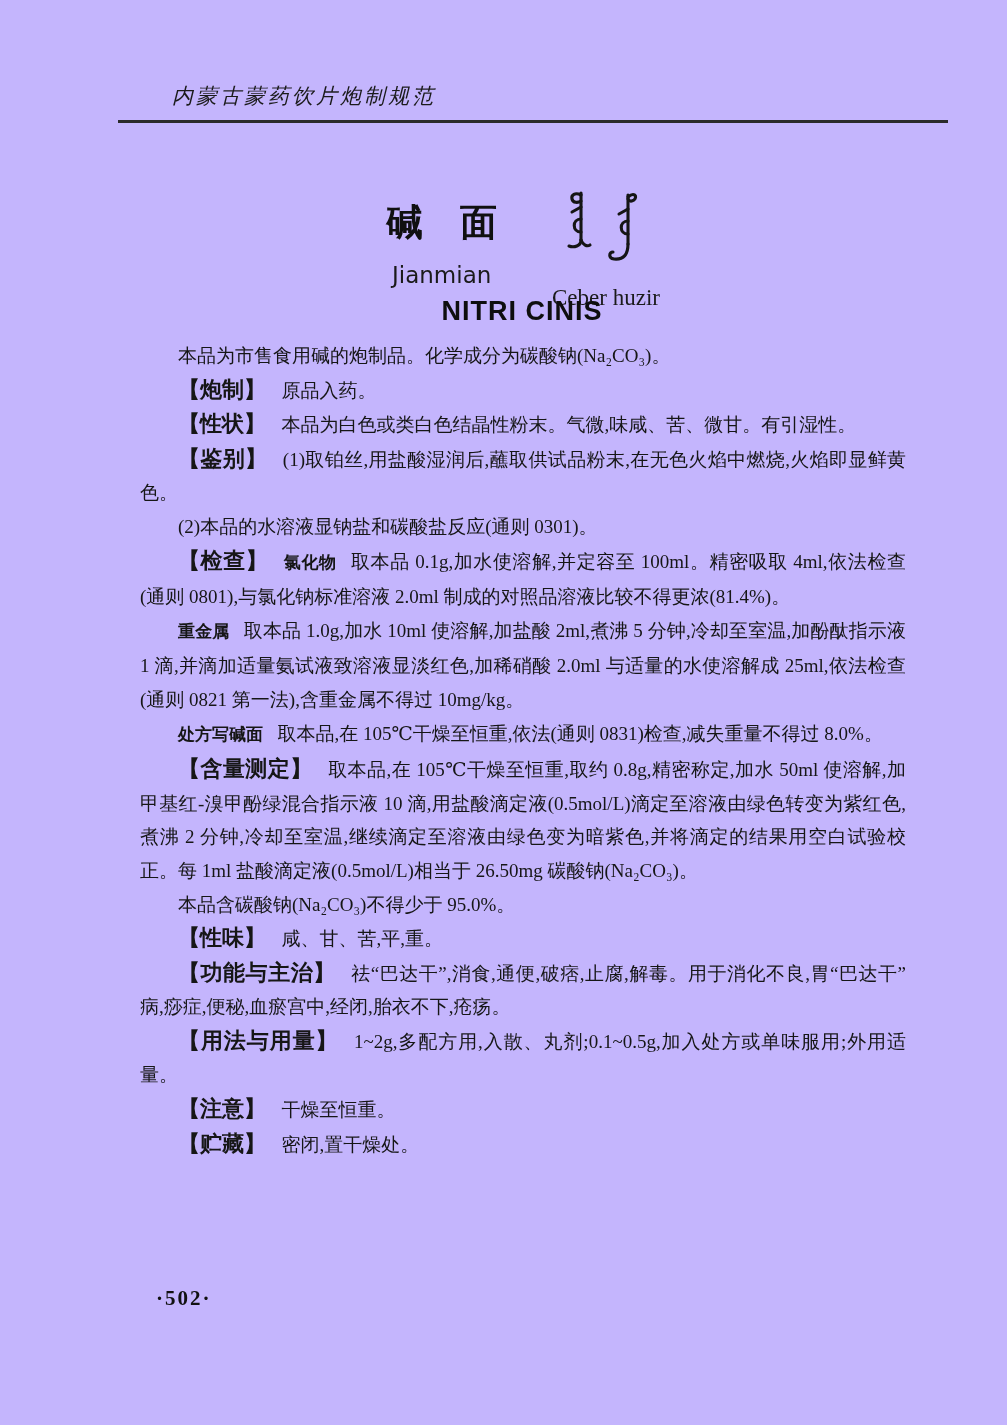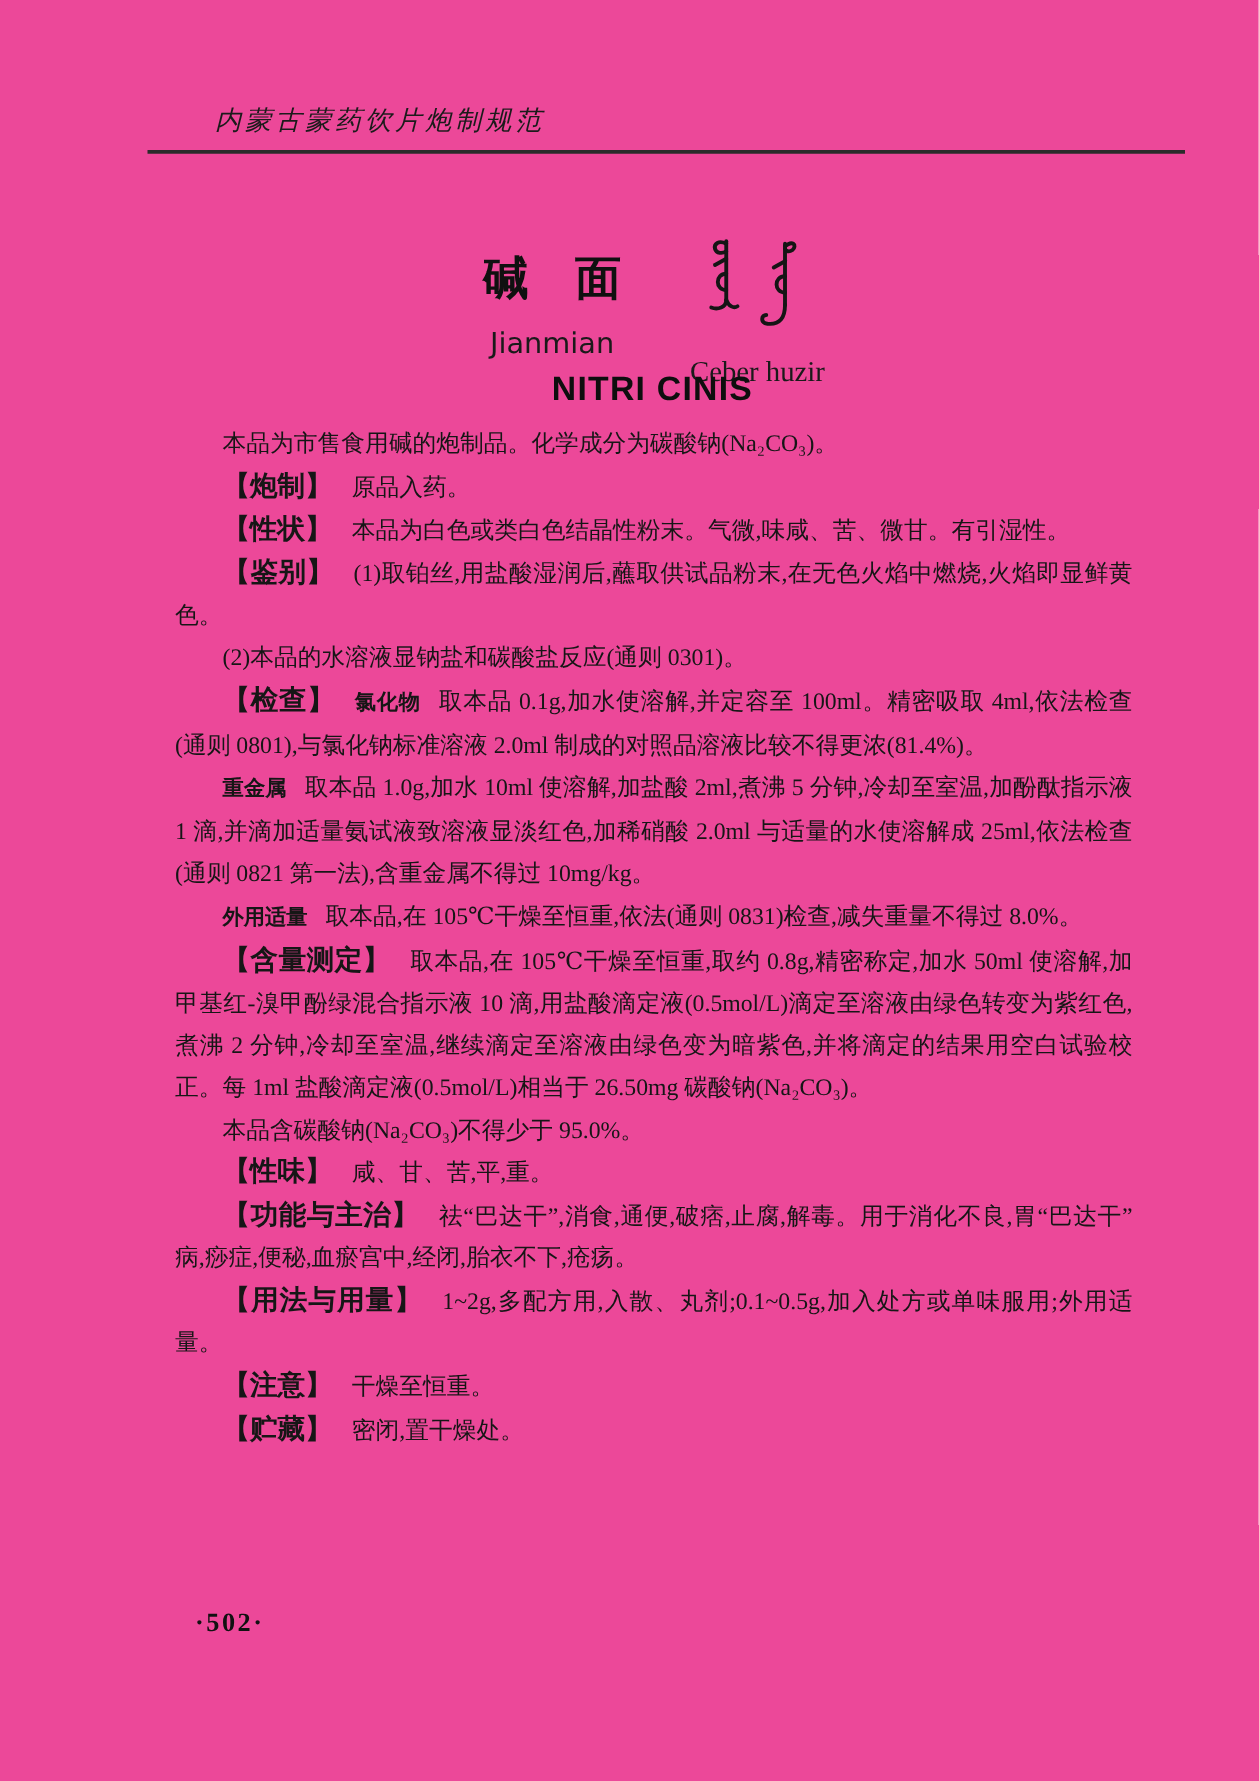--- a/index.html
+++ b/index.html
@@ -1,17 +1,17 @@
 <!DOCTYPE html>
 <html lang="zh"><head>
 <meta charset="utf-8">
 <style>
   html,body{margin:0;padding:0;background:#ffffff;}
   .page{
-    position:relative;width:1007px;height:1425px;background:#ec4899;overflow:hidden;
+    position:relative;width:1007px;height:1425px;background:#c4b5fd;overflow:hidden;
     font-family:"Liberation Serif","DejaVu Serif",serif;color:#141414;
     -webkit-font-smoothing:antialiased;
   }
   .running-header{
     position:absolute;left:172px;top:82px;font-size:21px;letter-spacing:3px;
     font-style:italic;font-family:"DejaVu Serif","Liberation Serif",serif;color:#1b1b1b;
   }
   .header-rule{position:absolute;left:118px;top:120px;width:830px;height:3px;background:#2b2b2b;}
   .title-block{position:absolute;left:140px;top:188px;width:764px;height:150px;}
   .title-zh{
@@ -84,21 +84,21 @@
   </section>
 
   <main class="body-text">
     <p class="para"><span>本品为市售食用碱的炮制品。化学成分为碳酸钠(Na₂CO₃)。</span></p>
     <p class="para"><span class="lbl">【炮制】</span><span>原品入药。</span></p>
     <p class="para"><span class="lbl">【性状】</span><span>本品为白色或类白色结晶性粉末。气微,味咸、苦、微甘。有引湿性。</span></p>
     <p class="para"><span class="lbl">【鉴别】</span><span>(1)取铂丝,用盐酸湿润后,蘸取供试品粉末,在无色火焰中燃烧,火焰即显鲜黄色。</span></p>
     <p class="para"><span>(2)本品的水溶液显钠盐和碳酸盐反应(通则 0301)。</span></p>
     <p class="para"><span class="lbl">【检查】</span><span class="sub">氯化物</span><span>取本品 0.1g,加水使溶解,并定容至 100ml。精密吸取 4ml,依法检查(通则 0801),与氯化钠标准溶液 2.0ml 制成的对照品溶液比较不得更浓(81.4%)。</span></p>
     <p class="para"><span class="sub">重金属</span><span>取本品 1.0g,加水 10ml 使溶解,加盐酸 2ml,煮沸 5 分钟,冷却至室温,加酚酞指示液 1 滴,并滴加适量氨试液致溶液显淡红色,加稀硝酸 2.0ml 与适量的水使溶解成 25ml,依法检查(通则 0821 第一法),含重金属不得过 10mg/kg。</span></p>
-    <p class="para"><span class="sub">外用适量</span><span>取本品,在 105℃干燥至恒重,依法(通则 0831)检查,减失重量不得过 8.0%。</span></p>
+    <p class="para"><span class="sub">处方写碱面</span><span>取本品,在 105℃干燥至恒重,依法(通则 0831)检查,减失重量不得过 8.0%。</span></p>
     <p class="para"><span class="lbl">【含量测定】</span><span>取本品,在 105℃干燥至恒重,取约 0.8g,精密称定,加水 50ml 使溶解,加甲基红-溴甲酚绿混合指示液 10 滴,用盐酸滴定液(0.5mol/L)滴定至溶液由绿色转变为紫红色,煮沸 2 分钟,冷却至室温,继续滴定至溶液由绿色变为暗紫色,并将滴定的结果用空白试验校正。每 1ml 盐酸滴定液(0.5mol/L)相当于 26.50mg 碳酸钠(Na₂CO₃)。</span></p>
     <p class="para"><span>本品含碳酸钠(Na₂CO₃)不得少于 95.0%。</span></p>
     <p class="para"><span class="lbl">【性味】</span><span>咸、甘、苦,平,重。</span></p>
     <p class="para"><span class="lbl">【功能与主治】</span><span>祛“巴达干”,消食,通便,破痞,止腐,解毒。用于消化不良,胃“巴达干”病,痧症,便秘,血瘀宫中,经闭,胎衣不下,疮疡。</span></p>
     <p class="para"><span class="lbl">【用法与用量】</span><span>1~2g,多配方用,入散、丸剂;0.1~0.5g,加入处方或单味服用;外用适量。</span></p>
     <p class="para"><span class="lbl">【注意】</span><span>干燥至恒重。</span></p>
     <p class="para"><span class="lbl">【贮藏】</span><span>密闭,置干燥处。</span></p>
   </main>
 
   <div class="page-number">·502·</div>

